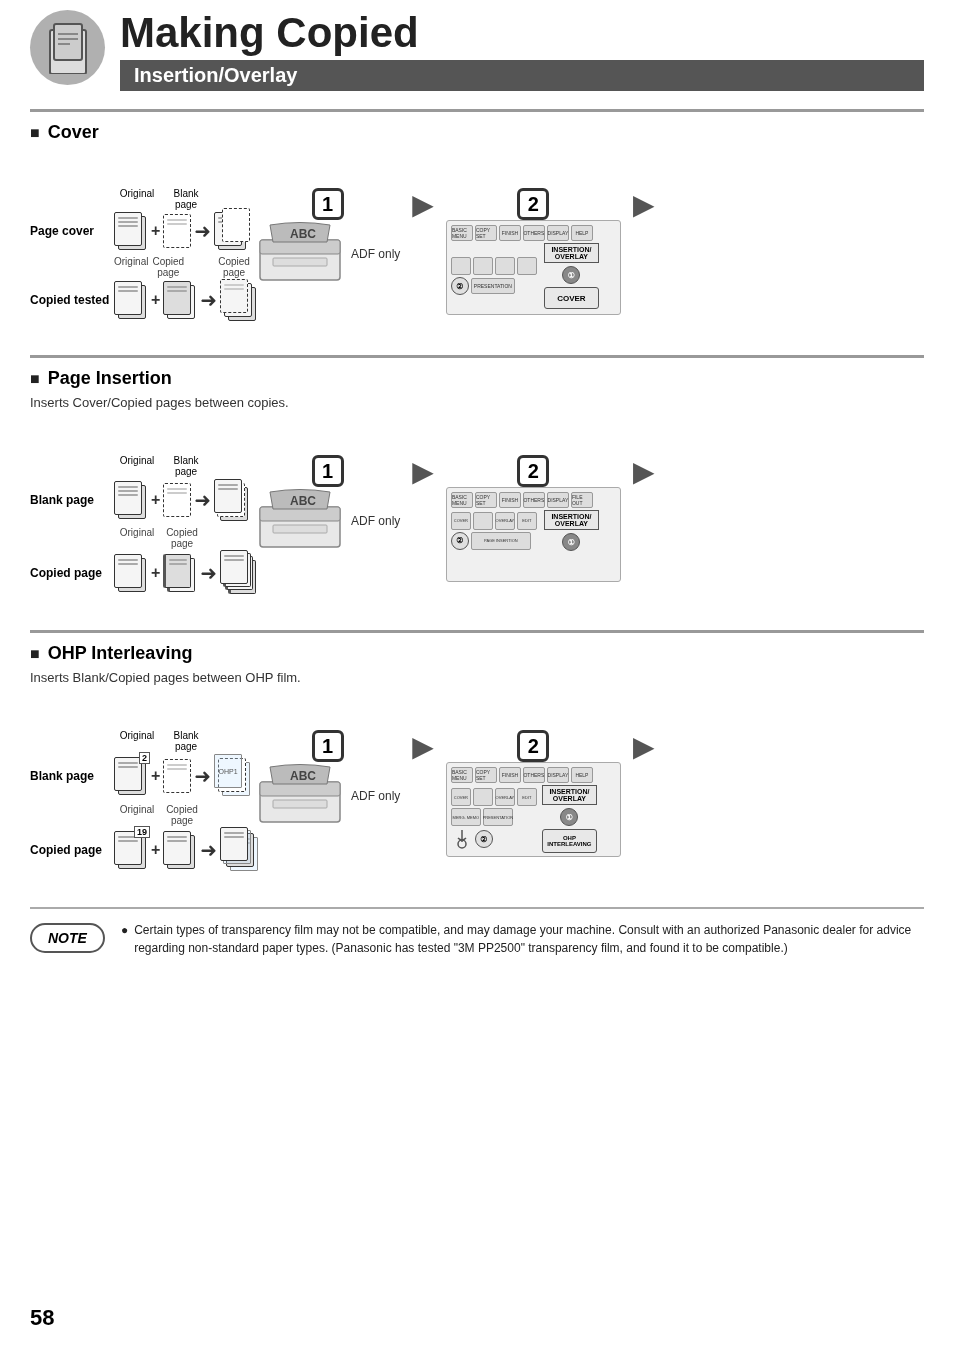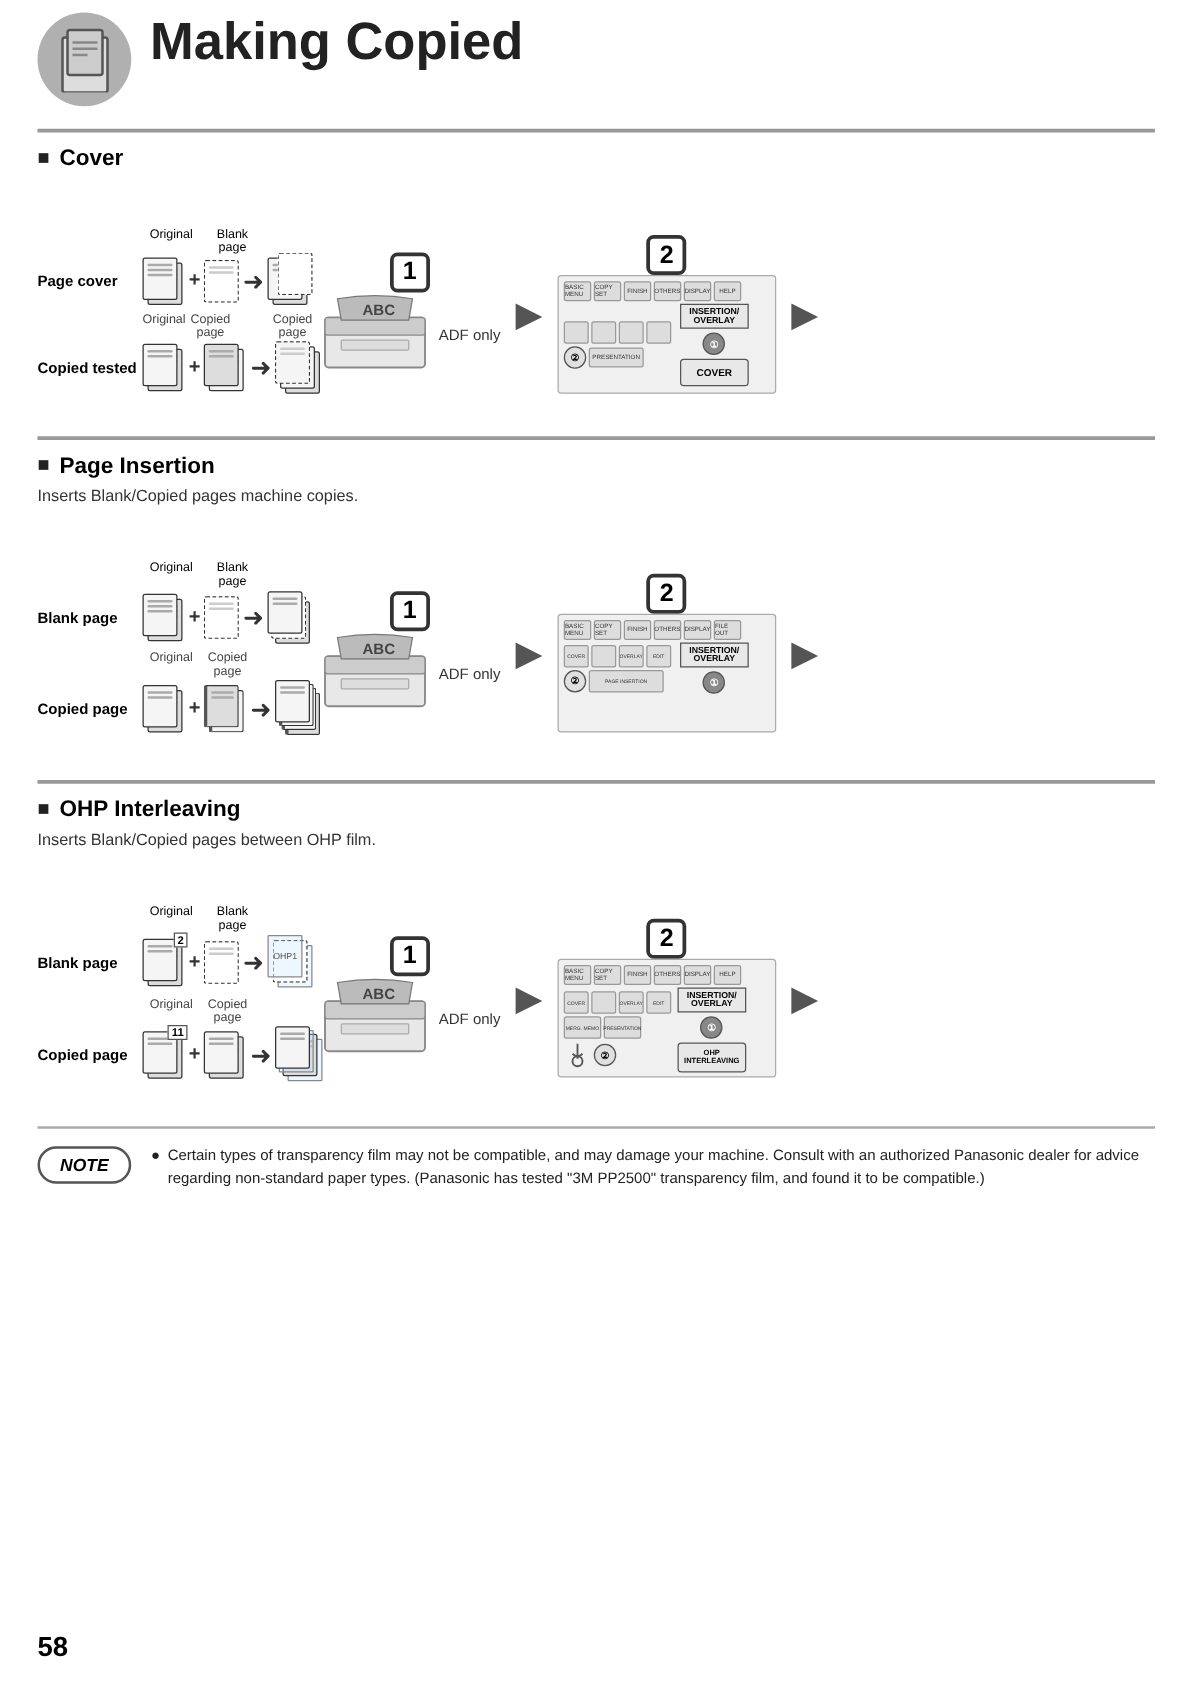--- a/index.html
+++ b/index.html
@@ -71,21 +71,21 @@
     }
     .section-desc {
       font-size: 13px;
       color: #333;
       margin-bottom: 8px;
     }
 
     
     .section-content {
       display: flex;
-      align-items: center;
+      align-items: flex-start;
       gap: 10px;
       margin-top: 45px;
     }
     .step-col {
       display: flex;
       flex-direction: column;
       align-items: center;
       flex-shrink: 0;
     }
     .arrow-right {
@@ -316,20 +316,21 @@
     <svg width="44" height="52" viewBox="0 0 44 52">
       <rect x="4" y="8" width="36" height="44" rx="2" fill="#ddd" stroke="#555" stroke-width="2"></rect>
       <rect x="8" y="2" width="28" height="36" rx="2" fill="#ccc" stroke="#555" stroke-width="2"></rect>
       <line x1="12" y1="12" x2="32" y2="12" stroke="#888" stroke-width="2"></line>
       <line x1="12" y1="17" x2="32" y2="17" stroke="#888" stroke-width="2"></line>
       <line x1="12" y1="22" x2="24" y2="22" stroke="#888" stroke-width="2"></line>
     </svg>
   </div>
   <div class="header-title-block">
     <div class="main-title">Making Copied</div>
+    <div class="sub-title-bar">Insertion/Overlay</div>
   </div>
 </div>
 
 <div class="section">
   <div class="section-title">
     <span>Cover</span>
   </div>
   <div class="section-content">
 
     <div class="diagram-wrapper">
@@ -500,21 +501,21 @@
     </div>
 
     <div class="arrow-right">▶</div>
   </div>
 </div>
 
 <div class="section">
   <div class="section-title">
     <span>Page Insertion</span>
   </div>
-  <div class="section-desc">Inserts Blank/Copied pages machine copies.</div>
+  <div class="section-desc">Inserts Cover/Copied pages between copies.</div>
   <div class="section-content">
 
     <div class="diagram-wrapper">
       <div class="diagram-col-labels">
         <span style="width:46px; text-align:center;">Original</span>
         <span style="width:44px; text-align:center;">Blank<br>page</span>
       </div>
 
       <div class="diagram-row">
         <span class="row-label">Blank page</span>
@@ -746,21 +747,21 @@
                   <div class="doc-line"></div>
                   <div class="doc-line"></div>
                 </div>
             </div>
             <div class="doc-icon" style="position:absolute; top:0; left:0;">
               <div class="doc-lines">
                   <div class="doc-line"></div>
                   <div class="doc-line"></div>
                 </div>
             </div>
-            <span style="position:absolute; top:-5px; right:-2px; font-size:9px; font-weight:bold; background:#fff; border:1px solid #555; padding:0 2px;">11</span>
+            <span style="position:absolute; top:-5px; right:-2px; font-size:9px; font-weight:bold; background:#fff; border:1px solid #555; padding:0 2px;">19</span>
           </div>
           <span class="plus-sign">+</span>
           <div style="position:relative; width:34px; height:38px;">
             <div class="doc-icon" style="position:absolute; top:4px; left:4px; background:#ddd;">
               <div class="doc-lines">
                   <div class="doc-line"></div>
                   <div class="doc-line"></div>
                 </div>
             </div>
             <div class="doc-icon" style="position:absolute; top:0; left:0;">

